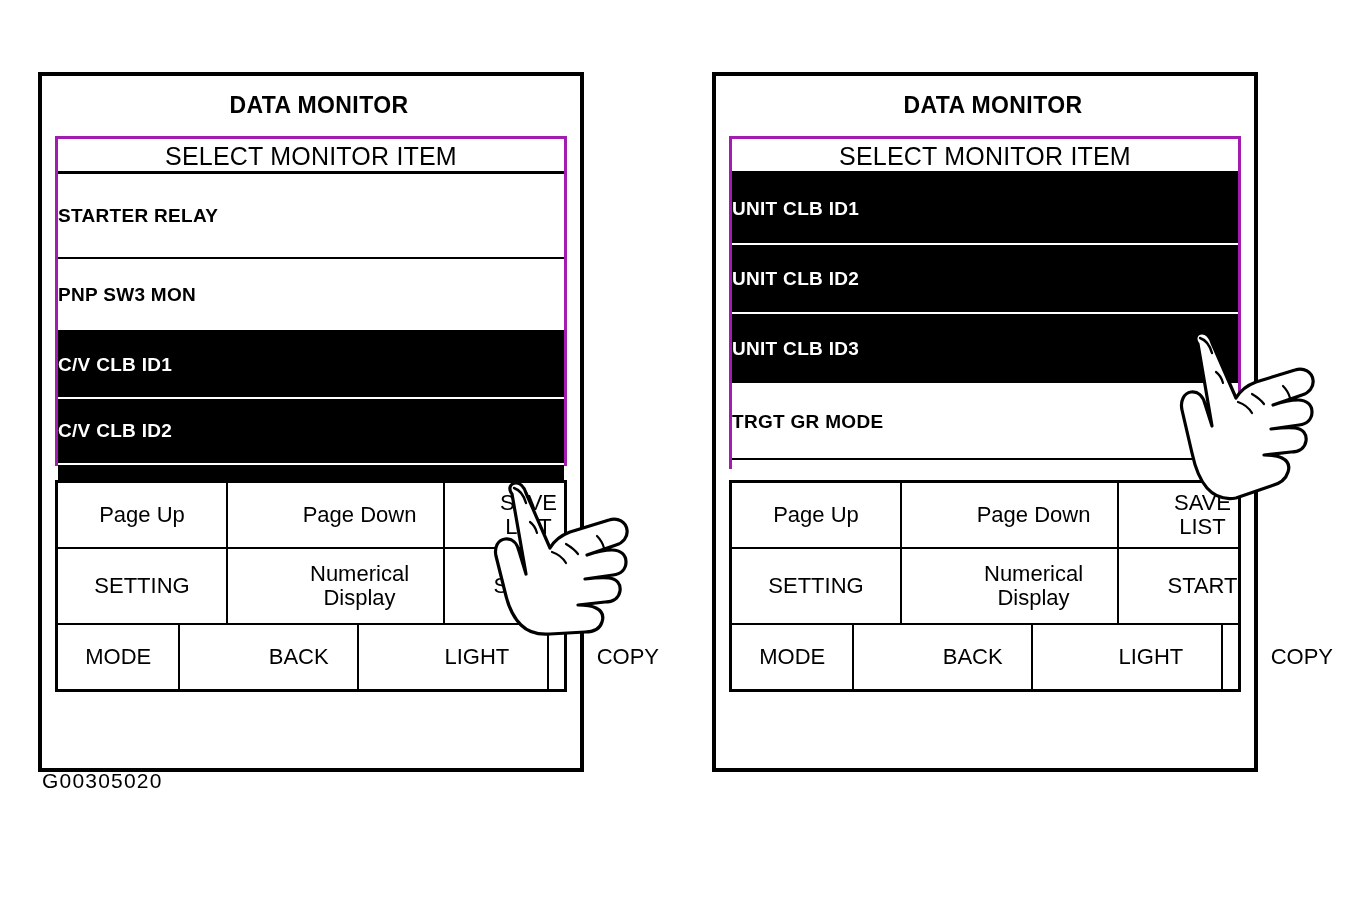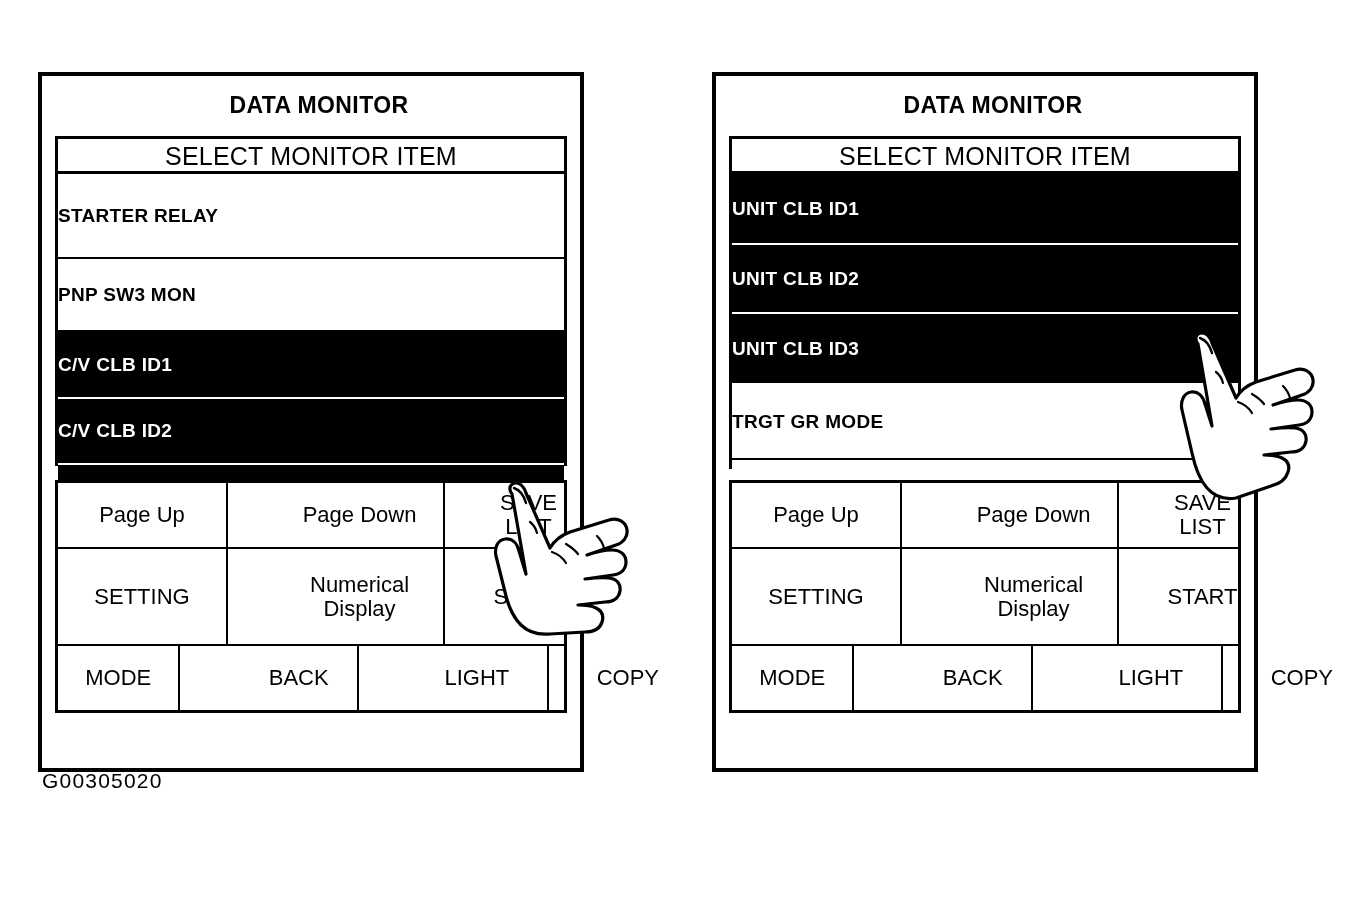--- a/index.html
+++ b/index.html
@@ -38,21 +38,21 @@
     font-weight: bold;
     letter-spacing: 0.4px;
   }
 
   
   .list-box {
     position: absolute;
     left: 13px;
     right: 13px;
     top: 60px;
-    border: 3px solid #000000;
+    border: 3px solid #a21caf;
     box-sizing: border-box;
     background: #6d28d9;
   }
   #list-left  { height: 330px; }
   #list-right { height: 333px; }
 
   .list-header {
     height: 35px;
     line-height: 35px;
     text-align: center;
@@ -112,21 +112,21 @@
     border-right: 2px solid #000;
     box-sizing: border-box;
     line-height: 1.08;
     background: #fff;
     color: #000;
     white-space: pre-line;
   }
   .btn:last-child { border-right: none; }
 
   .row-nav    .btn { height: 64px; }
-  .row-fn     .btn { height: 95px; }
+  .row-fn     .btn { height: 74px; }
   .row-sys    .btn { height: 64px; }
 
   .row-nav .c0 { flex: 0 0 33.6%; }
   .row-nav .c1 { flex: 0 0 33.4%; }
   .row-nav .c2 { flex: 1 1 auto; }
 
   .row-fn .c0 { flex: 0 0 33.6%; }
   .row-fn .c1 { flex: 0 0 33.4%; }
   .row-fn .c2 { flex: 1 1 auto; }
 

